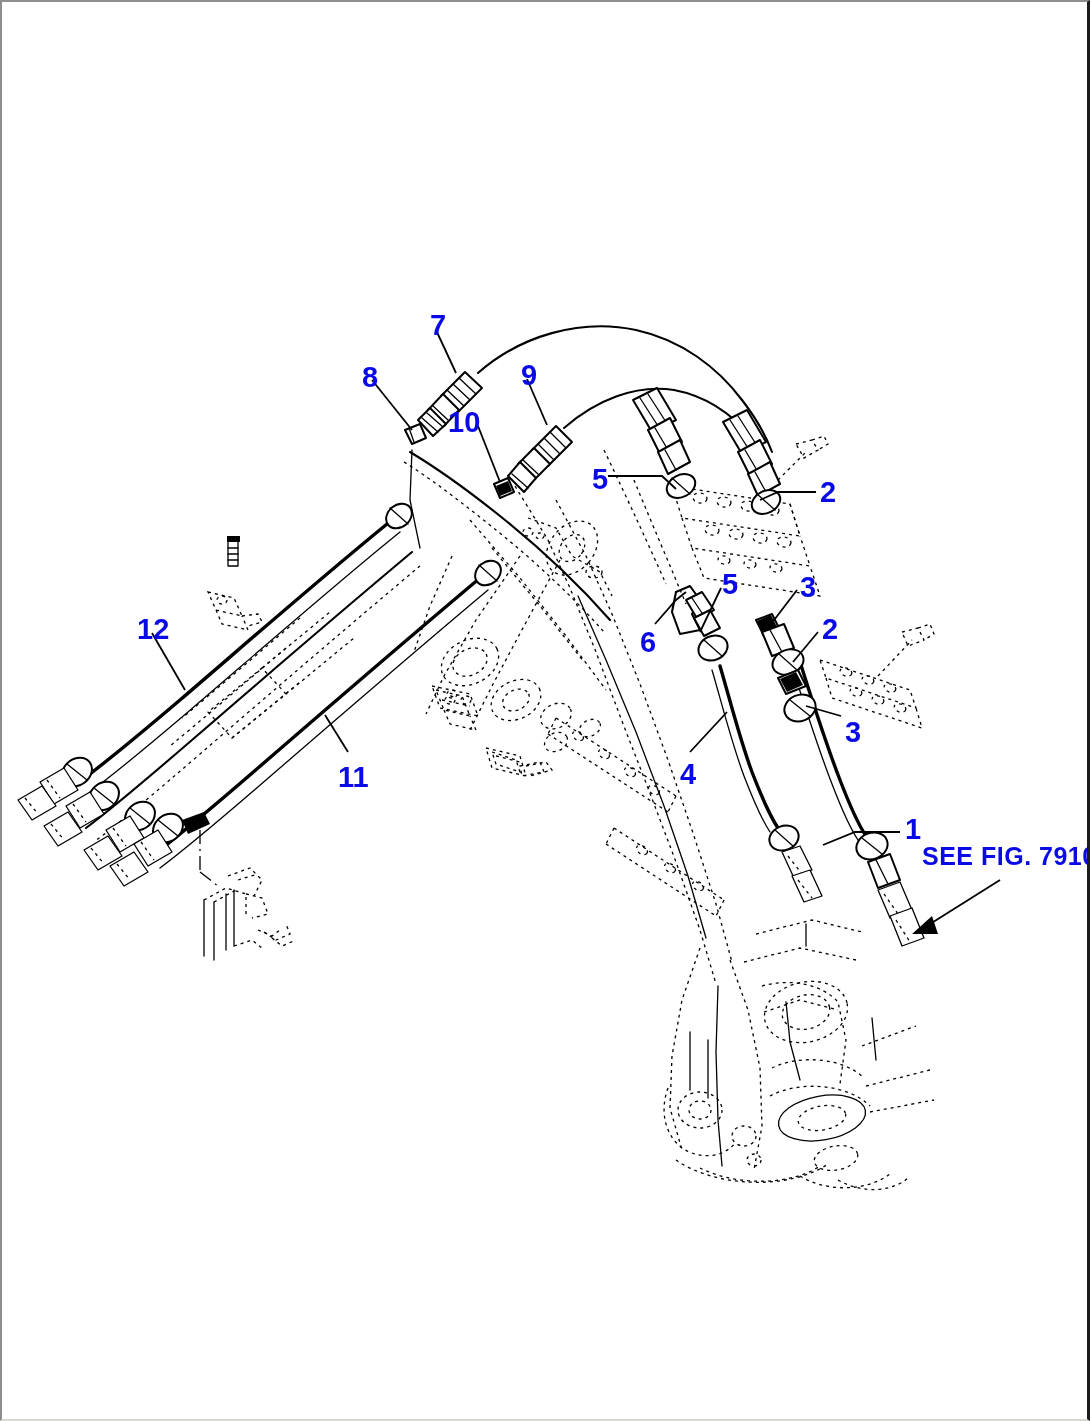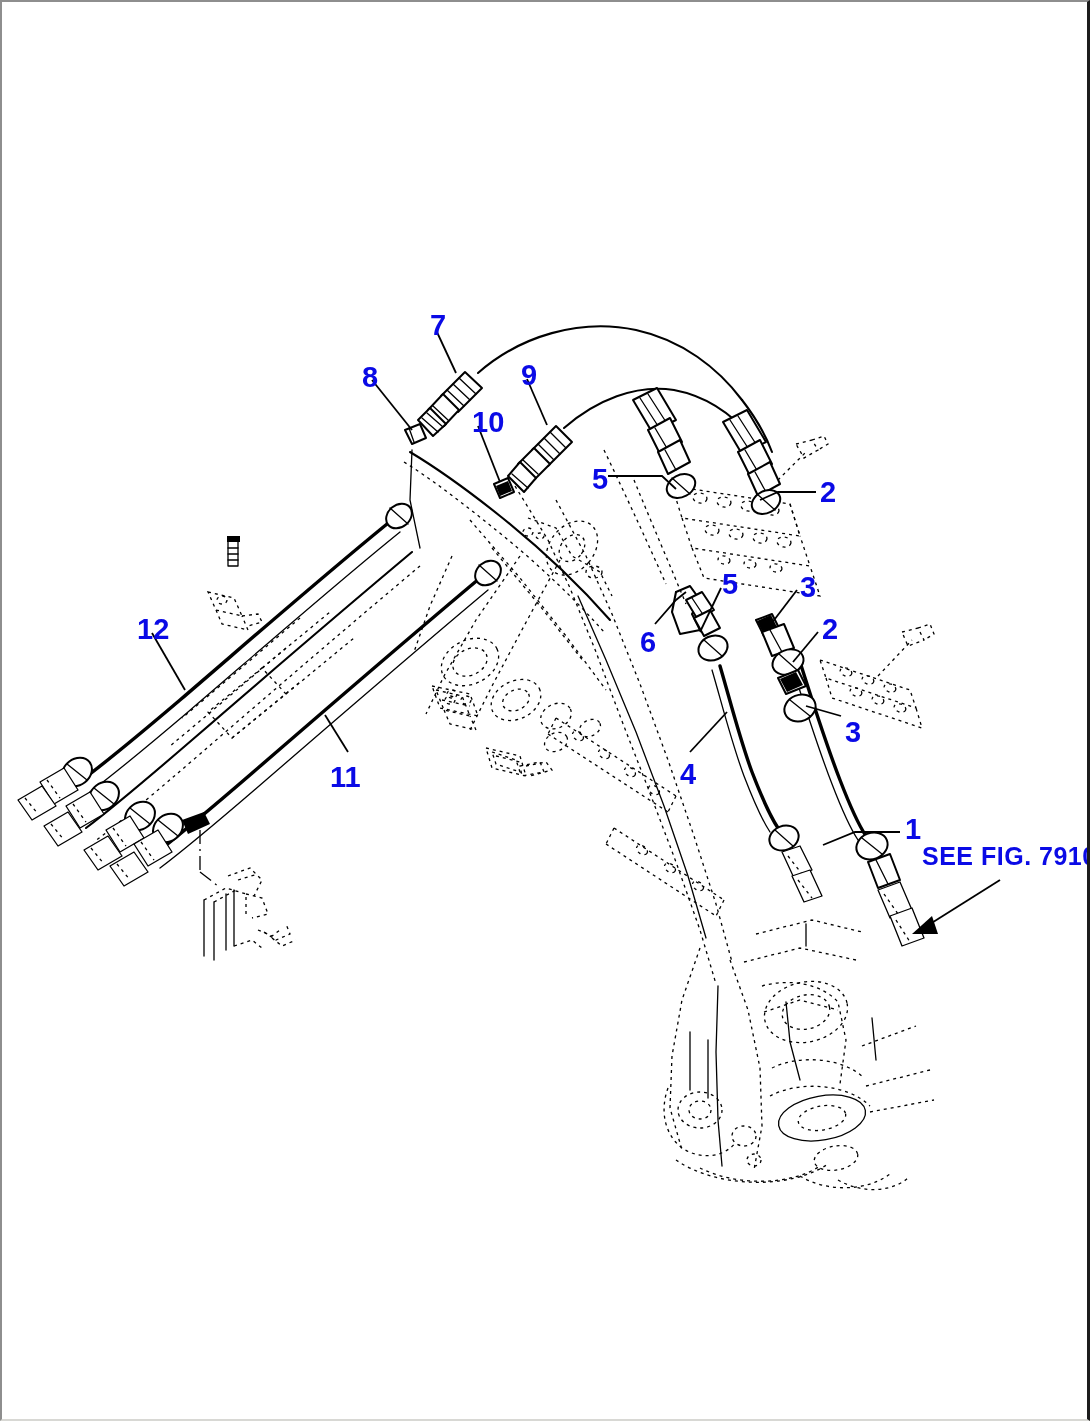--- a/index.html
+++ b/index.html
@@ -474,21 +474,21 @@
       <div class="callout-label" style="left: 822px; top: 615px;">2</div>
       <div class="callout-label" style="left: 800px; top: 573px;">3</div>
       <div class="callout-label" style="left: 845px; top: 718px;">3</div>
       <div class="callout-label" style="left: 680px; top: 760px;">4</div>
       <div class="callout-label" style="left: 592px; top: 465px;">5</div>
       <div class="callout-label" style="left: 722px; top: 570px;">5</div>
       <div class="callout-label" style="left: 640px; top: 628px;">6</div>
       <div class="callout-label" style="left: 430px; top: 311px;">7</div>
       <div class="callout-label" style="left: 362px; top: 363px;">8</div>
       <div class="callout-label" style="left: 521px; top: 361px;">9</div>
-      <div class="callout-label" style="left: 472px; top: 408px;">10</div>
-      <div class="callout-label" style="left: 330px; top: 763px;">11</div>
+      <div class="callout-label" style="left: 448px; top: 408px;">10</div>
+      <div class="callout-label" style="left: 338px; top: 763px;">11</div>
       <div class="callout-label" style="left: 137px; top: 615px; text-align: center;">12</div>
     </div>
 
   <div id="see-fig-note">SEE FIG. 7910</div>
 
   <div id="frame-border"></div>
 </div>
 
 </body></html>

